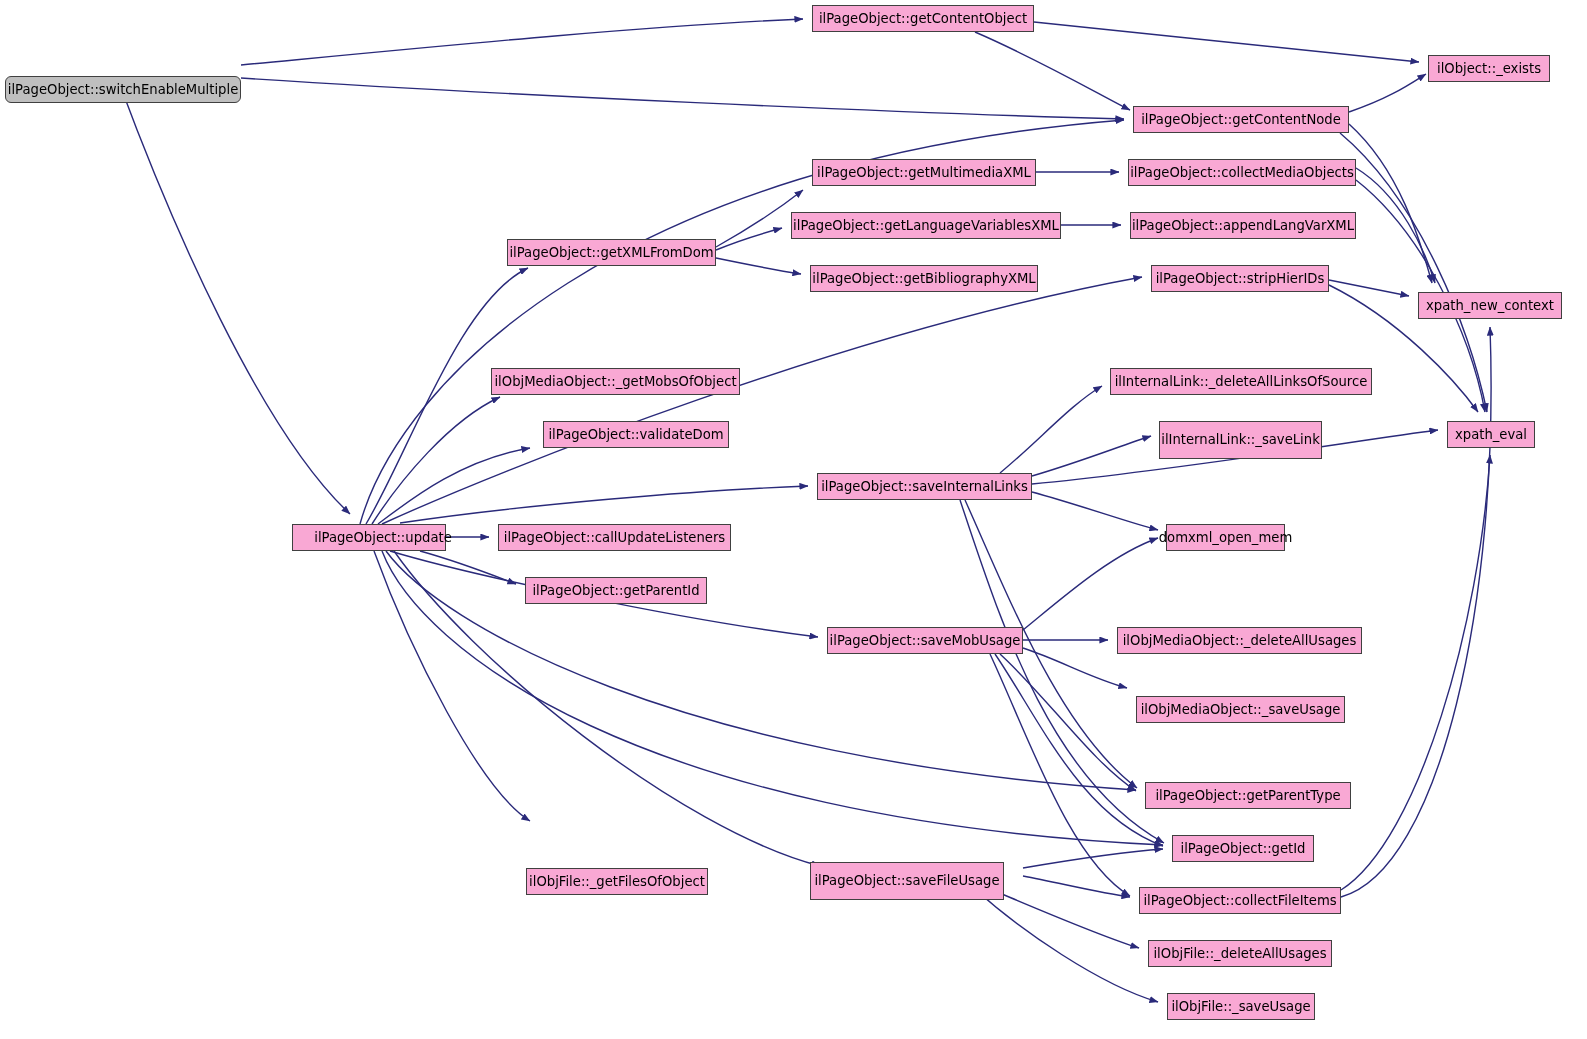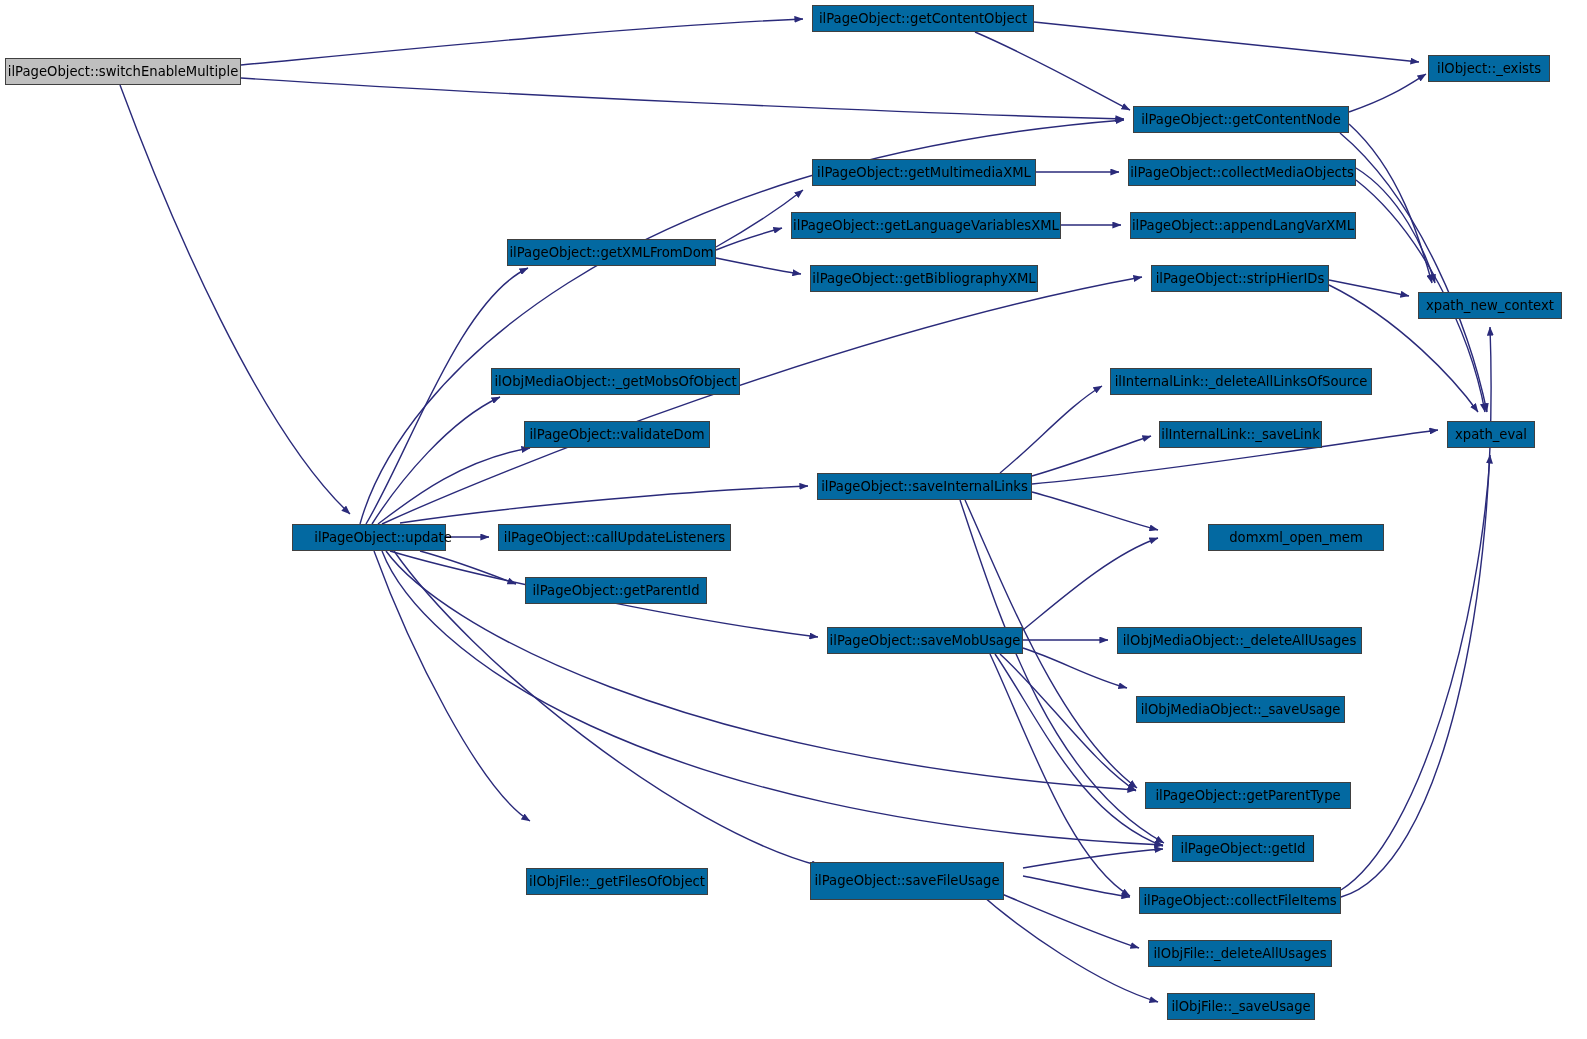--- a/index.html
+++ b/index.html
@@ -4,21 +4,21 @@
 <title>Call Graph</title>
 <style>
   html,body{margin:0;padding:0;background:#ffffff;}
   body{font-family:"DejaVu Sans","Liberation Sans",sans-serif;}
   #canvas{position:relative;width:1587px;height:1039px;background:#ffffff;overflow:hidden;}
   svg.edges{position:absolute;left:0;top:0;width:1587px;height:1039px;pointer-events:none;}
   .node{
     position:absolute;
     box-sizing:border-box;
     border:1px solid #404040;
-    background:#0369a1;
+    background:#f9a8d4;
     color:#000000;
     font-size:13.2px;
     line-height:1;
     display:flex;
     align-items:center;
     justify-content:center;
     white-space:nowrap;
     letter-spacing:0px;
   }
   .node.root{ background:#bfbfbf; border-color:#404040; }
@@ -129,21 +129,21 @@
 
       <path d="M975,889 C1020,930 1100,985 1158,1002"></path>
 
       <path d="M1341,890 C1420,840 1480,620 1490,455"></path>
 
       <path d="M1341,897 C1440,870 1500,600 1490,327"></path>
     </g>
   </svg>
 
   <div id="nodes">
-      <div class="node root" style="left: 5px; top: 58px; width: 236px; height: 27px;">
+      <div class="node root" style="left: 5px; top: 76px; width: 236px; height: 27px; border-radius: 6px;">
         <span>ilPageObject::switchEnableMultiple</span>
       </div>
       <div class="node" style="left: 812px; top: 5px; width: 222px; height: 27px;">
         <span>ilPageObject::getContentObject</span>
       </div>
       <div class="node" style="left: 1428px; top: 55px; width: 122px; height: 27px;">
         <span>ilObject::_exists</span>
       </div>
       <div class="node" style="left: 1133px; top: 106px; width: 216px; height: 27px;">
         <span>ilPageObject::getContentNode</span>
@@ -171,39 +171,39 @@
       </div>
       <div class="node" style="left: 1418px; top: 292px; width: 144px; height: 27px;">
         <span>xpath_new_context</span>
       </div>
       <div class="node" style="left: 491px; top: 368px; width: 249px; height: 27px;">
         <span>ilObjMediaObject::_getMobsOfObject</span>
       </div>
       <div class="node" style="left: 1110px; top: 368px; width: 262px; height: 27px;">
         <span>ilInternalLink::_deleteAllLinksOfSource</span>
       </div>
-      <div class="node" style="left: 524px; top: 421px; width: 186px; height: 27px;">
+      <div class="node" style="left: 543px; top: 421px; width: 186px; height: 27px;">
         <span>ilPageObject::validateDom</span>
       </div>
-      <div class="node" style="left: 1159px; top: 421px; width: 163px; height: 27px;">
+      <div class="node" style="left: 1159px; top: 421px; width: 163px; height: 38px;">
         <span>ilInternalLink::_saveLink</span>
       </div>
       <div class="node" style="left: 1447px; top: 421px; width: 88px; height: 27px;">
         <span>xpath_eval</span>
       </div>
       <div class="node" style="left: 817px; top: 473px; width: 215px; height: 27px;">
         <span>ilPageObject::saveInternalLinks</span>
       </div>
       <div class="node" style="left: 292px; top: 524px; width: 154px; height: 27px; padding-left: 28px;">
         <span>ilPageObject::update</span>
       </div>
       <div class="node" style="left: 498px; top: 524px; width: 233px; height: 27px;">
         <span>ilPageObject::callUpdateListeners</span>
       </div>
-      <div class="node" style="left: 1208px; top: 524px; width: 176px; height: 27px;">
+      <div class="node" style="left: 1166px; top: 524px; width: 119px; height: 27px;">
         <span>domxml_open_mem</span>
       </div>
       <div class="node" style="left: 525px; top: 577px; width: 182px; height: 27px;">
         <span>ilPageObject::getParentId</span>
       </div>
       <div class="node" style="left: 827px; top: 627px; width: 196px; height: 27px;">
         <span>ilPageObject::saveMobUsage</span>
       </div>
       <div class="node" style="left: 1117px; top: 627px; width: 245px; height: 27px;">
         <span>ilObjMediaObject::_deleteAllUsages</span>

